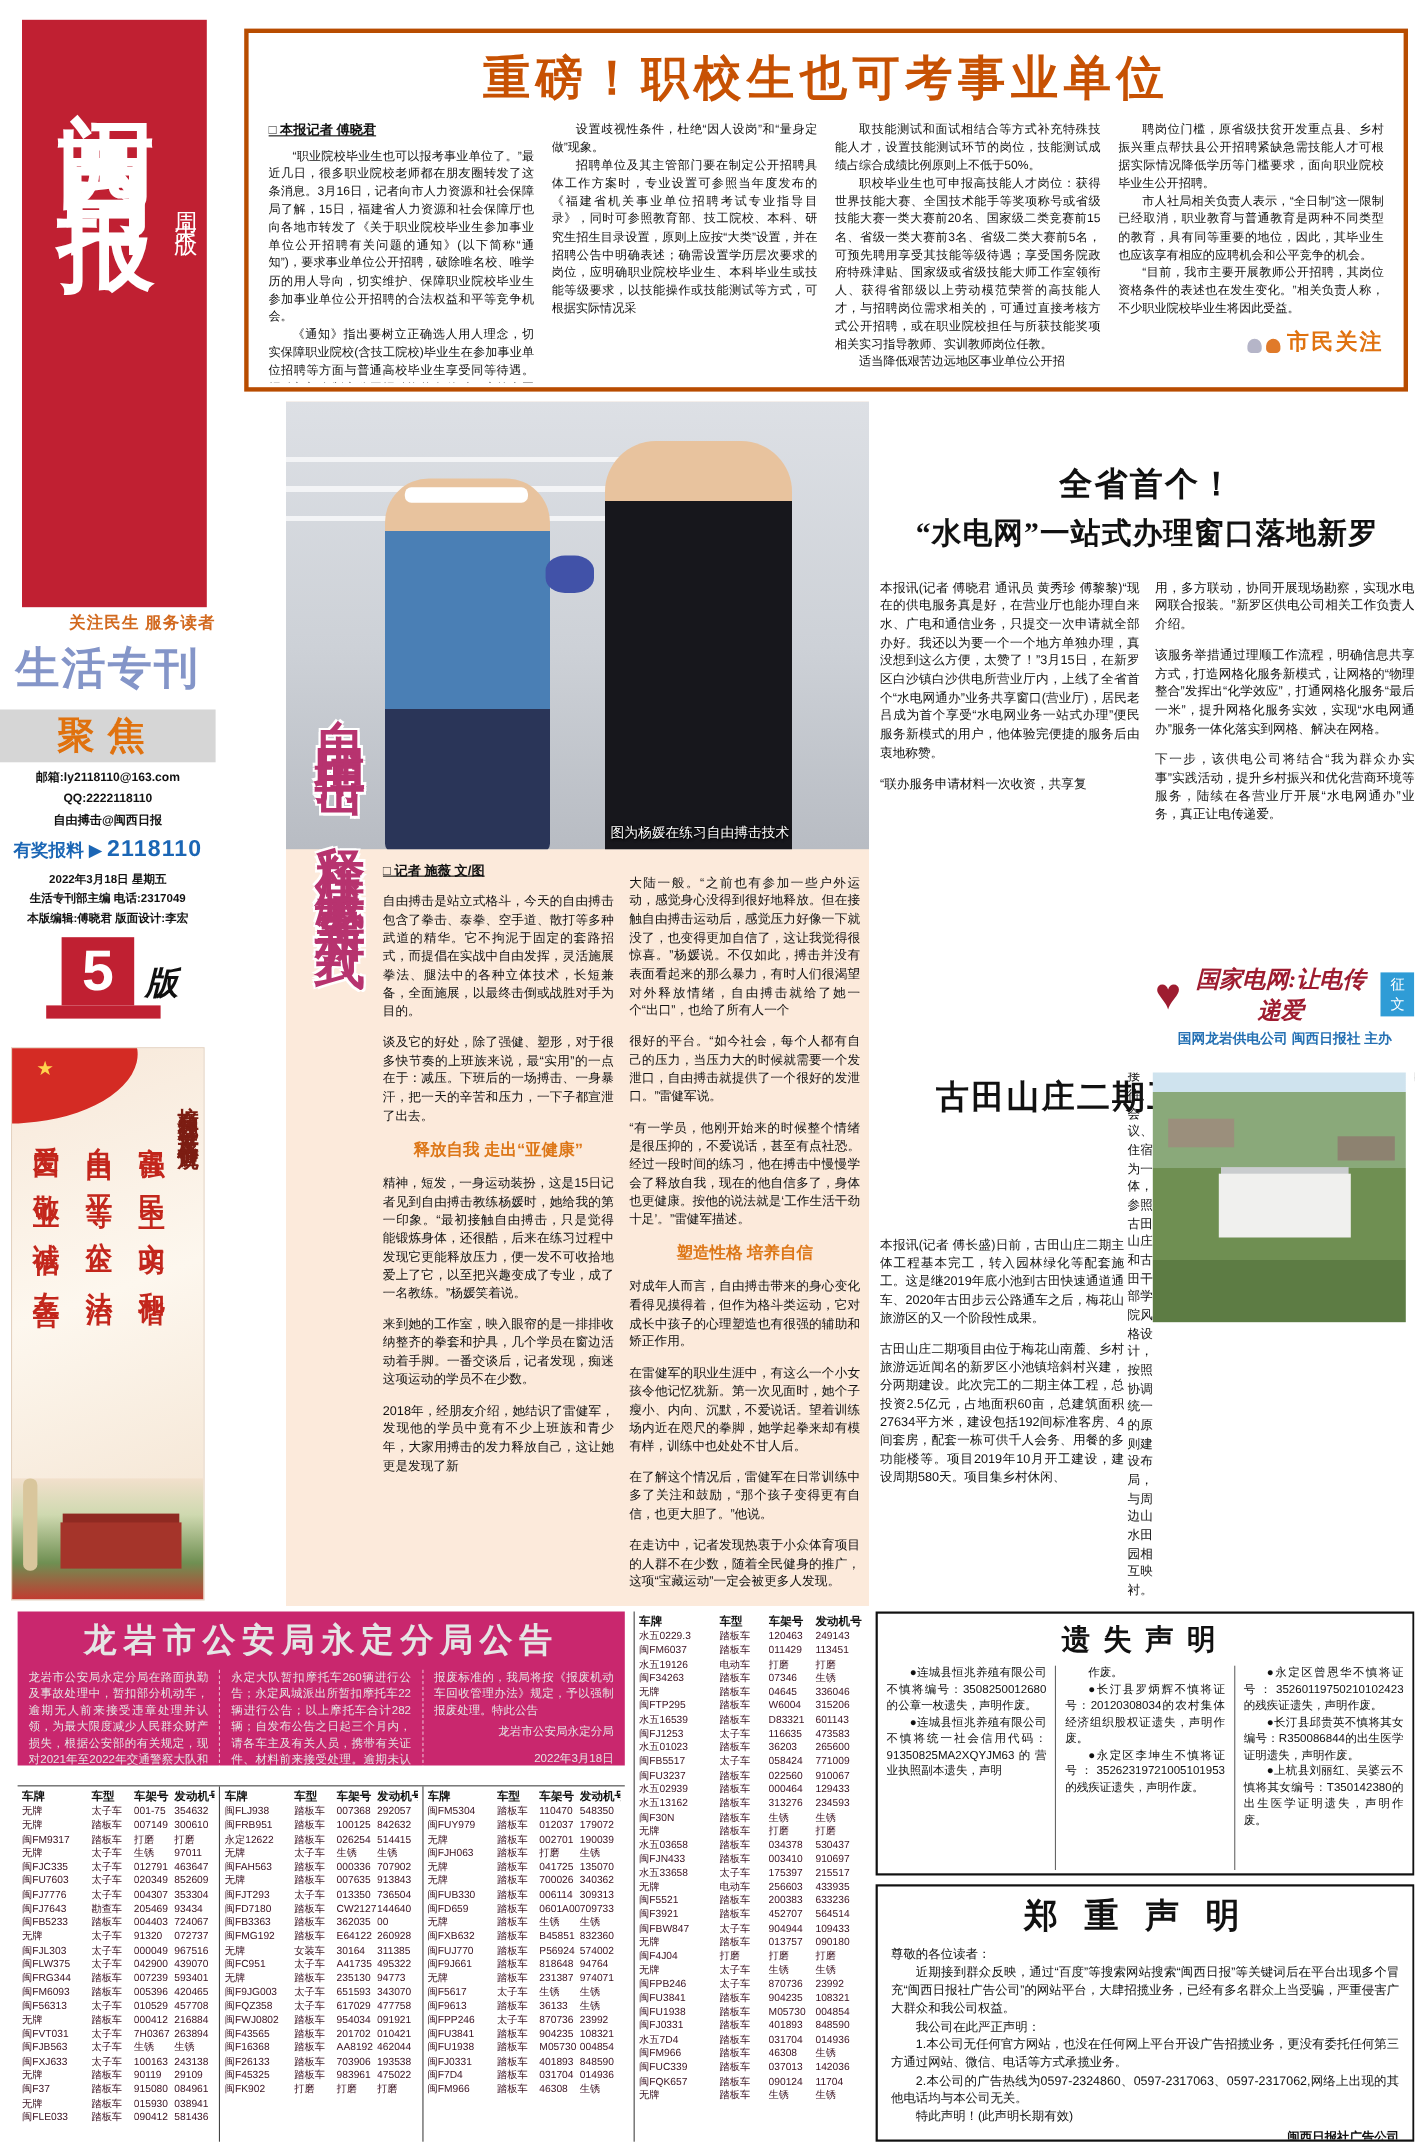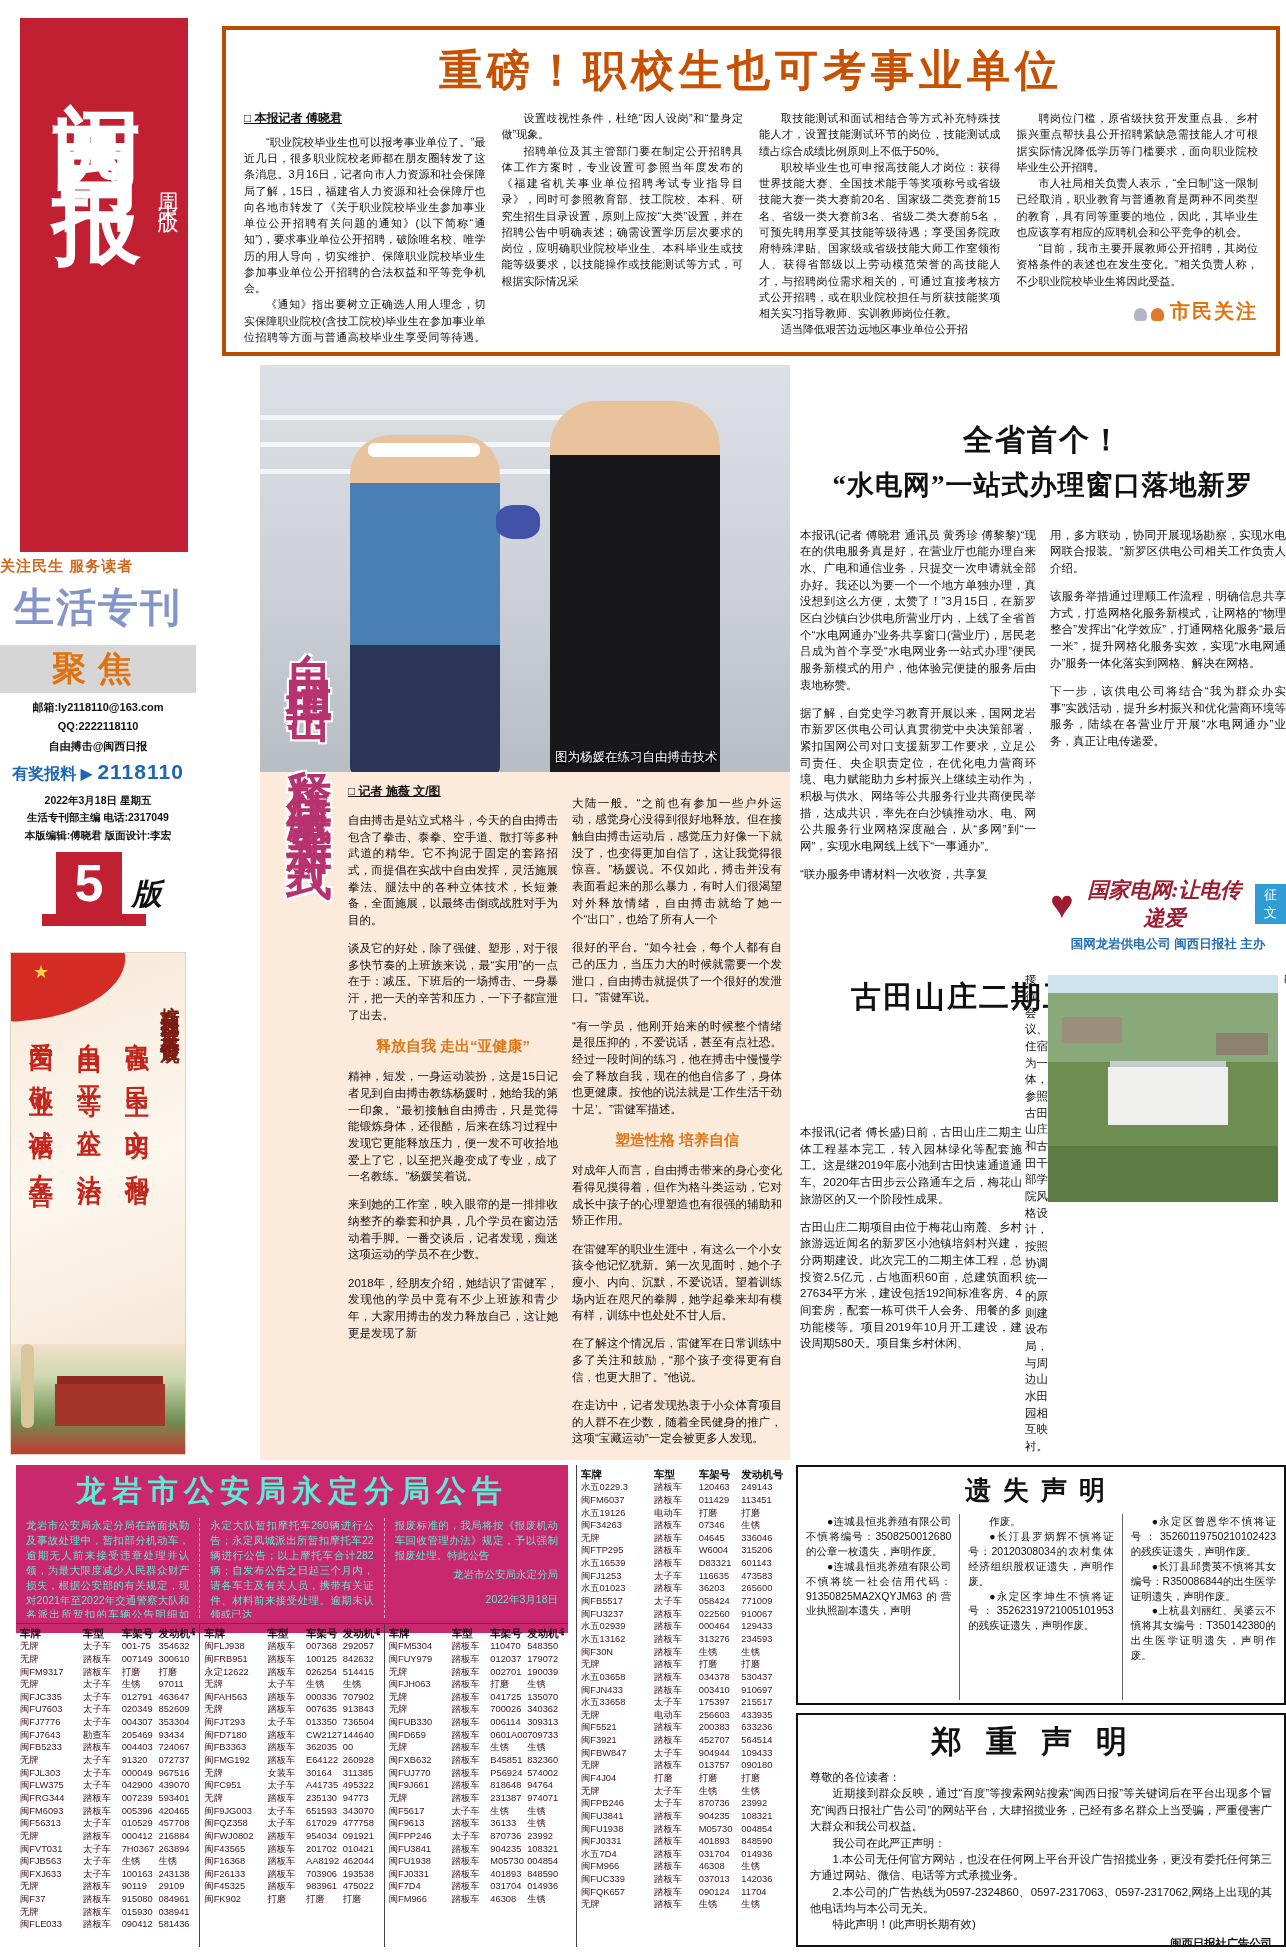--- a/index.html
+++ b/index.html
@@ -6,21 +6,21 @@
   #page{position:relative;width:1286px;height:1955px;background:#fff;overflow:hidden;
         font-family:"Liberation Sans","DejaVu Sans",sans-serif;color:#111;}
   [data-name]{box-sizing:border-box;}
   
   .masthead{position:absolute;left:20px;top:18px;width:168px;height:534px;background:#c02032;overflow:hidden;}
   .masthead .mtitle{position:absolute;left:34px;top:14px;writing-mode:vertical-rl;text-orientation:upright;
     font-family:"DejaVu Serif","Liberation Serif",serif;font-weight:bold;font-size:88px;line-height:1;
     color:#fff;letter-spacing:26px;}
   .masthead .edition{position:absolute;right:6px;top:158px;writing-mode:vertical-rl;text-orientation:upright;
     color:#fff;font-size:21px;letter-spacing:10px;}
-  .sb-slogan{position:absolute;left:0;top:557px;width:196px;text-align:left;color:#d2691e;
+  .sb-slogan{position:absolute;left:0;top:557px;width:196px;text-align:right;color:#d2691e;
     font-size:15px;font-weight:bold;letter-spacing:1px;}
   .sb-section{position:absolute;left:0;top:580px;width:196px;text-align:center;color:#8495c8;
     font-size:40px;font-weight:bold;letter-spacing:2px;font-family:"Liberation Serif",serif;}
   .sb-focusbar{position:absolute;left:0;top:645px;width:196px;height:48px;background:#d6d6d6;
     display:flex;align-items:center;justify-content:center;}
   .sb-focusbar span{color:#e0720f;font-size:34px;font-weight:bold;letter-spacing:12px;}
   .sb-contacts{position:absolute;left:0;top:698px;width:196px;text-align:center;font-size:11px;
     font-weight:bold;line-height:1.75;}
   .sb-hotline{position:absolute;left:0;top:760px;width:196px;text-align:center;color:#1b66b5;font-weight:bold;}
   .sb-hotline .hl{font-size:16px;} .sb-hotline .hn{font-size:21px;letter-spacing:1px;}
@@ -105,21 +105,21 @@
   .gphoto-wrap{display:flex;margin:4px 0;}
   .gphoto{width:230px;height:255px;position:relative;overflow:hidden;
     background:linear-gradient(#cfe3ee 0 18%,#8aa97a 18% 45%,#6f8f52 45% 78%,#5d7c44 78% 100%);}
   .gphoto .bld{position:absolute;left:60px;top:120px;width:120px;height:58px;background:#f0f0ee;
     box-shadow:0 -8px 0 -2px #c9ccce;}
   .gphoto .rd1{position:absolute;left:14px;top:70px;width:60px;height:26px;background:#9b8f7c;}
   .gphoto .rd2{position:absolute;right:10px;top:86px;width:52px;height:22px;background:#8d8270;}
   .gcaption{writing-mode:vertical-rl;text-orientation:upright;font-size:11px;margin-left:3px;letter-spacing:2px;}
   
   .bottom{position:absolute;left:16px;top:1465px;width:1270px;height:482px;}
-  .mag{position:absolute;left:0;top:0;width:552px;height:168px;background:#c9276e;color:#5eead4;padding:4px 10px;overflow:hidden;}
+  .mag{position:absolute;left:0;top:0;width:552px;height:140px;background:#c9276e;color:#e5e5e5;padding:4px 10px;overflow:hidden;}
   .mag h2{margin:2px 0 6px;text-align:center;font-size:30px;letter-spacing:6px;font-family:"Liberation Serif",serif;}
   .mag .mcols{display:flex;gap:10px;height:100px;}
   .mag .mcol{flex:1;font-size:10.5px;line-height:1.42;text-align:justify;overflow:hidden;}
   .mag .mcol+.mcol{border-left:1px dashed #ffffffaa;padding-left:10px;}
   .mag .sign{text-align:right;text-indent:0;margin-top:4px;}
   .tleft{position:absolute;left:0;top:158px;width:552px;height:324px;display:flex;border-top:1px solid #444;}
   .tg{flex:1;overflow:hidden;padding:2px 4px;}
   .tg+.tg{border-left:1px solid #444;}
   .thead,.trow{display:flex;}
   .thead span{font-weight:bold;font-size:10.5px;}
@@ -272,21 +272,20 @@
     </div>
   </div>
 
   <div class="power" data-name="power-article">
     <h2 data-name="power-headline-1">全省首个！</h2>
     <h3 data-name="power-headline-2">“水电网”一站式办理窗口落地新罗</h3>
     <div class="cols" data-name="power-columns">
       <div class="pcol" data-name="power-column-1">
         <div class="ptext">
             <p data-name="paragraph">本报讯(记者 傅晓君 通讯员 黄秀珍 傅黎黎)“现在的供电服务真是好，在营业厅也能办理自来水、广电和通信业务，只提交一次申请就全部办好。我还以为要一个一个地方单独办理，真没想到这么方便，太赞了！”3月15日，在新罗区白沙镇白沙供电所营业厅内，上线了全省首个“水电网通办”业务共享窗口(营业厅)，居民老吕成为首个享受“水电网业务一站式办理”便民服务新模式的用户，他体验完便捷的服务后由衷地称赞。</p>
-            <p data-name="paragraph">据了解，自党史学习教育开展以来，国网龙岩市新罗区供电公司认真贯彻党中央决策部署，紧扣国网公司对口支援新罗工作要求，立足公司责任、央企职责定位，在优化电力营商环境、电力赋能助力乡村振兴上继续主动作为，积极与供水、网络等公共服务行业共商便民举措，达成共识，率先在白沙镇推动水、电、网公共服务行业网格深度融合，从“多网”到“一网”，实现水电网线上线下“一事通办”。</p>
             <p data-name="paragraph">“联办服务申请材料一次收资，共享复</p>
           </div>
       </div>
       <div class="pcol" data-name="power-column-2">
         <div class="ptext">
             <p data-name="paragraph">用，多方联动，协同开展现场勘察，实现水电网联合报装。”新罗区供电公司相关工作负责人介绍。</p>
             <p data-name="paragraph">该服务举措通过理顺工作流程，明确信息共享方式，打造网格化服务新模式，让网格的“物理整合”发挥出“化学效应”，打通网格化服务“最后一米”，提升网格化服务实效，实现“水电网通办”服务一体化落实到网格、解决在网格。</p>
             <p data-name="paragraph">下一步，该供电公司将结合“我为群众办实事”实践活动，提升乡村振兴和优化营商环境等服务，陆续在各营业厅开展“水电网通办”业务，真正让电传递爱。</p>
           </div>
         <div class="grid-logo" data-name="state-grid-logo">

